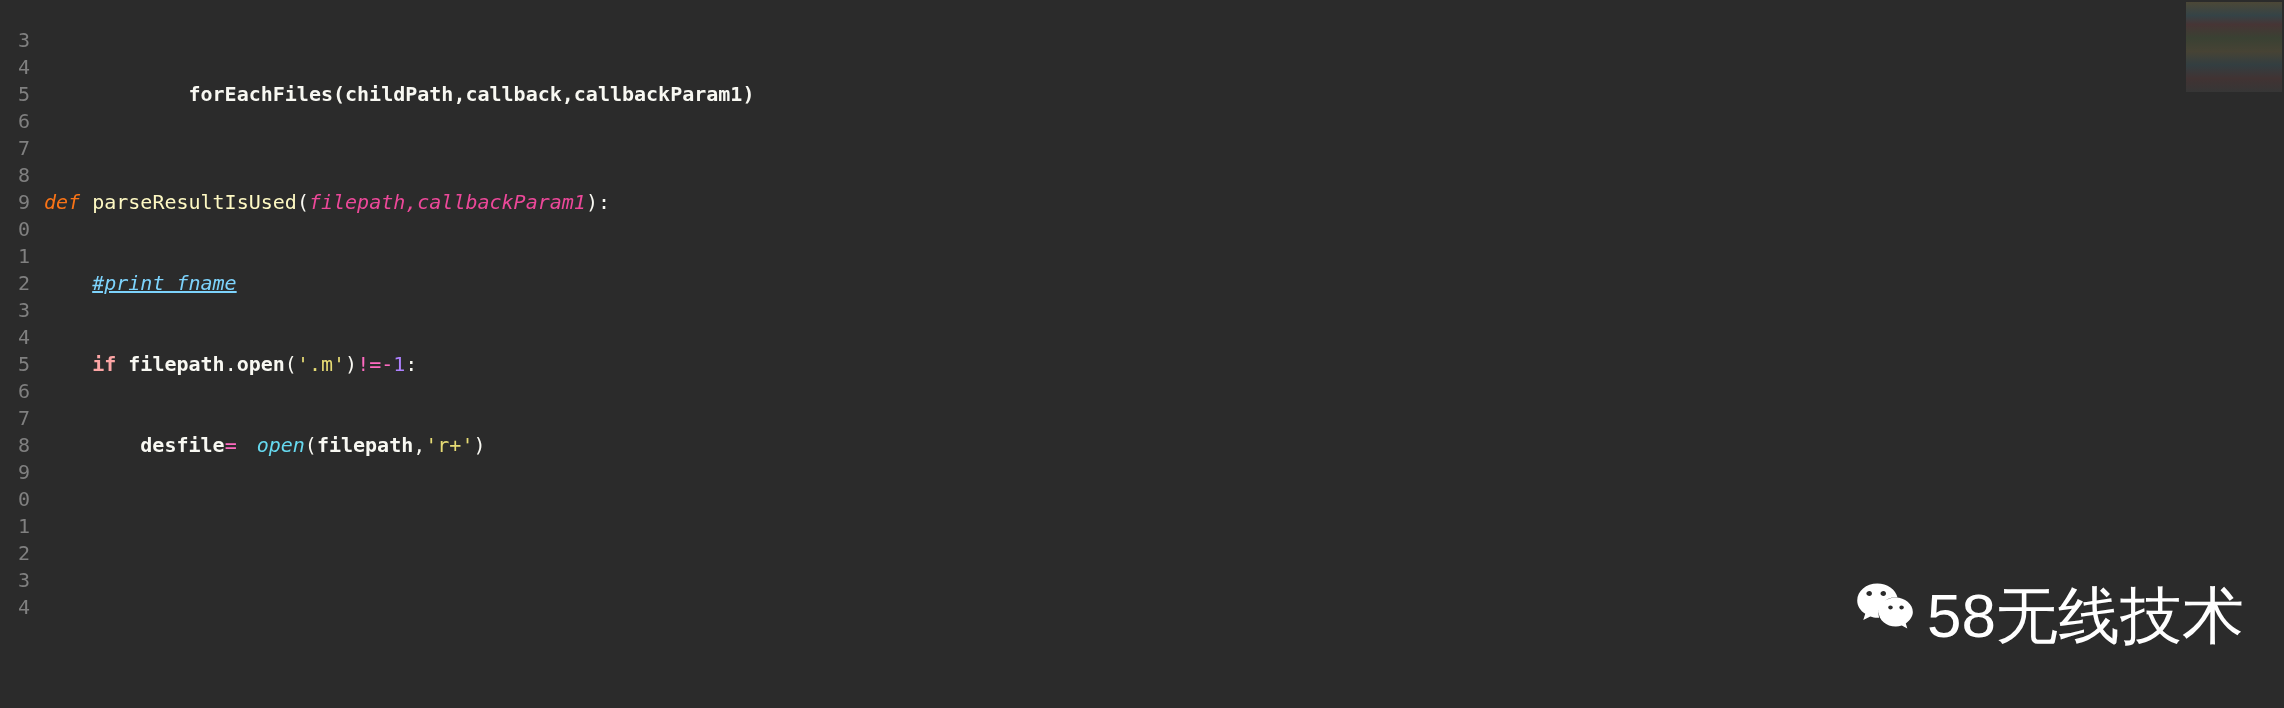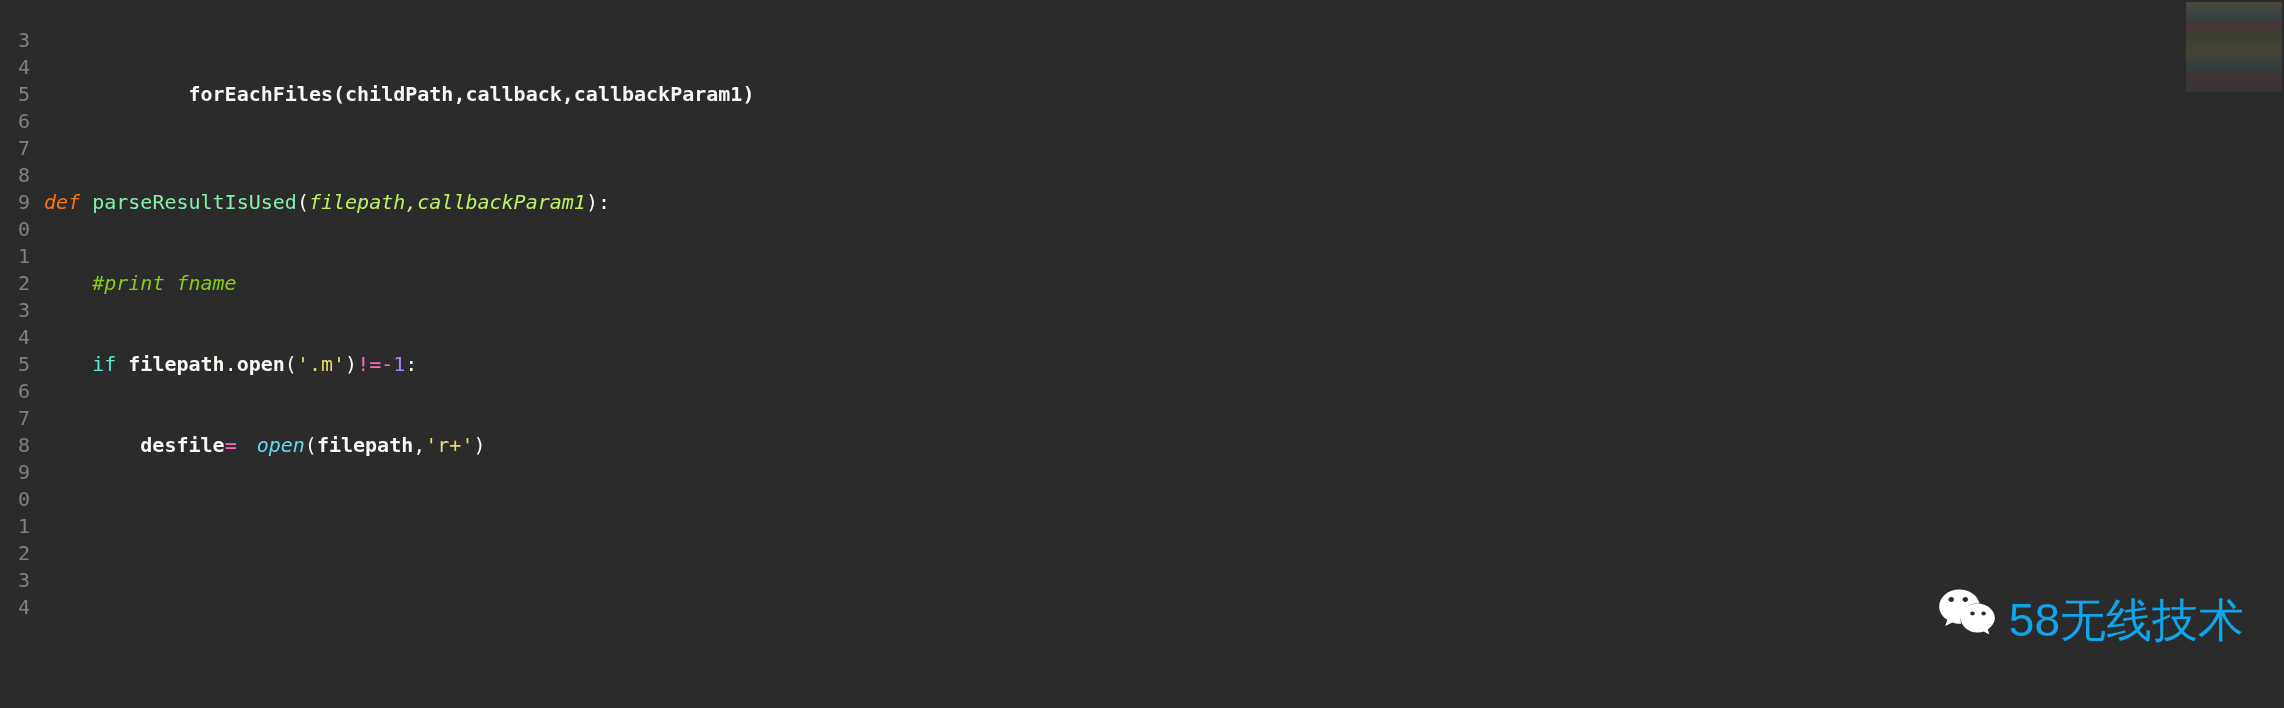--- a/index.html
+++ b/index.html
@@ -61,41 +61,41 @@
       rgba(150,200,100,0.2) 40%,
       rgba(200,180,100,0.25) 55%,
       rgba(100,180,200,0.2) 70%,
       rgba(200,100,100,0.2) 85%,
       rgba(150,150,150,0.15) 100%
     );
     opacity: 0.7;
   }
   
   .kw-def { color: #f97316; font-style: italic; }
-  .kw { color: #5eead4; }
-  .fn-name { color: #86efac; margin-top: 47px; }
-  .param { color: #bef264; font-style: italic; }
+  .kw { color: #fca5a5; font-weight: bold; }
+  .fn-name { color: #fef9c3; margin-top: 47px; }
+  .param { color: #ec4899; font-style: italic; }
   .ident { color: #f8f8f2; font-weight: bold; }
   .op { color: #ff6ac1; }
   .builtin { color: #66d9ef; font-style: italic; margin-left: 20px; }
   .num { color: #ae81ff; }
   .str { color: #e6db74; }
-  .comment { color: #84cc16; font-style: italic; }
+  .comment { color: #7dd3fc; font-style: italic; text-decoration: underline; }
   .punct { color: #f8f8f2; }
   
   .watermark {
     position: absolute;
     right: 40px;
     bottom: 50px;
     display: flex;
     align-items: center;
     gap: 12px;
-    color: #0ea5e9;
+    color: #ffffff;
     font-family: "Microsoft YaHei", sans-serif;
-    font-size: 46px;
+    font-size: 62px;
     z-index: 10;
     text-align: center;
   }
   .watermark svg {
     width: 60px;
     height: 60px;
     fill: #ffffff;
   }
 </style>
 </head>

